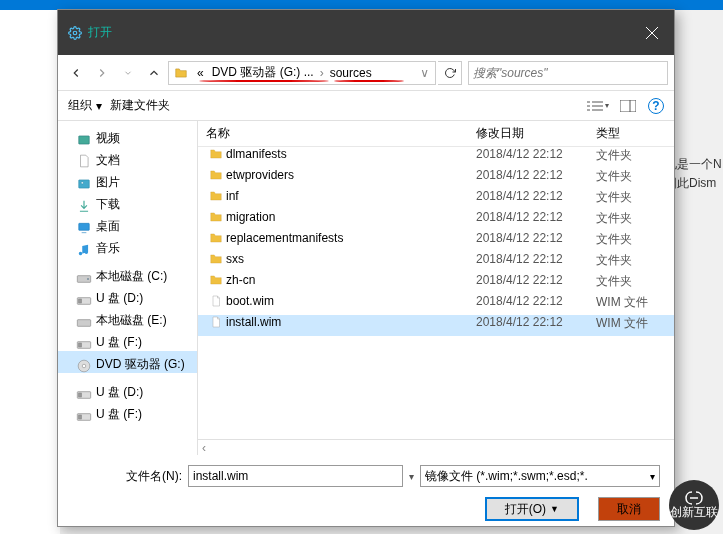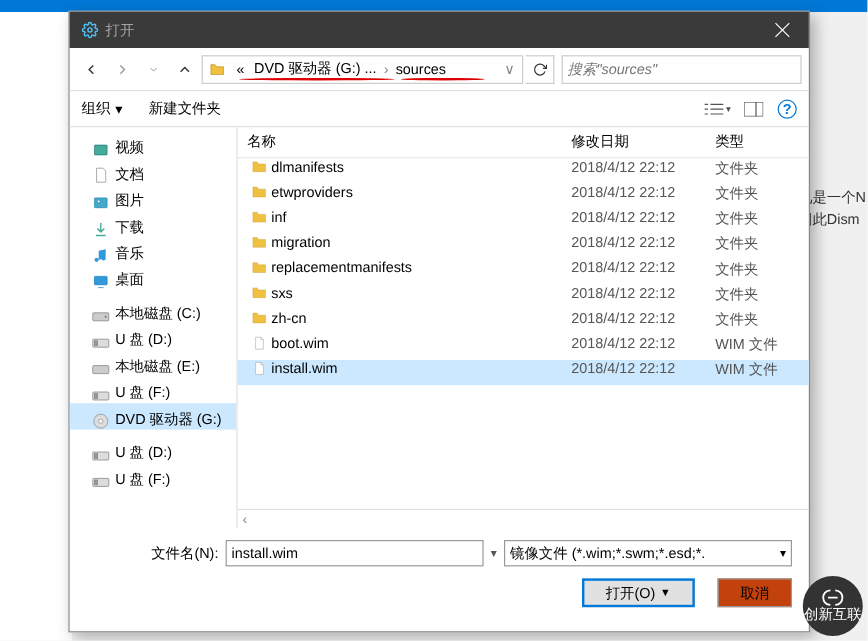--- a/index.html
+++ b/index.html
@@ -1,38 +1,38 @@
 <!DOCTYPE html>
 <html><head>
 <meta charset="utf-8">
 <style>
 * { box-sizing: border-box; margin: 0; padding: 0; font-family: "Microsoft YaHei", "Segoe UI", sans-serif; font-size: 12px; }
 body { background: #f0f0f0; width: 723px; height: 534px; position: relative; overflow: hidden; }
 .bg-strip { position: absolute; top: 0; left: 0; width: 100%; height: 10px; background: #0078d7; }
 .bg-white { position: absolute; top: 10px; left: 0; width: 60px; height: 524px; background: #fff; }
 .bg-text { position: absolute; top: 155px; left: 665px; color: #333; line-height: 1.6; }
 .dialog { position: absolute; top: 9px; left: 57px; width: 618px; height: 518px; background: #fff; border: 1px solid #888; box-shadow: 4px 4px 12px rgba(0,0,0,0.3); }
-.titlebar { height: 30px; background: #3a3a3a; color: #a3a3a3; display: flex; align-items: center; padding-left: 10px; }
+.titlebar { height: 45px; background: #3a3a3a; color: #14b8a6; display: flex; align-items: center; padding-left: 10px; }
 .titlebar .gear { margin-right: 6px; color: #4fc3f7; }
 .titlebar .title { flex: 1; }
 .titlebar .close { width: 44px; height: 30px; display: flex; align-items: center; justify-content: center; cursor: pointer; }
 .navrow { height: 36px; display: flex; align-items: center; padding: 0 6px; border-bottom: 1px solid #e0e0e0; gap: 2px; }
 .navbtn { width: 24px; height: 24px; display: flex; align-items: center; justify-content: center; color: #999; }
 .navbtn.active { color: #333; cursor: pointer; }
 .addrbar { flex: 1; height: 24px; border: 1px solid #ccc; display: flex; align-items: center; padding: 0 4px; background: #fff; position: relative; }
 .addrbar .foldericon { margin-right: 4px; color: #f0c040; }
 .addrbar .crumb { padding: 0 4px; cursor: pointer; white-space: nowrap; }
 .addrbar .sep { color: #888; padding: 0 2px; }
 .red-underline { position: absolute; height: 2px; background: #d00; border-radius: 50%; }
 .refresh { width: 24px; height: 24px; border: 1px solid #ccc; border-left: none; display: flex; align-items: center; justify-content: center; color: #333; }
 .searchbox { width: 200px; height: 24px; border: 1px solid #ccc; margin-left: 4px; padding: 0 4px; display: flex; align-items: center; }
 .searchbox input { border: none; outline: none; flex: 1; color: #888; font-style: italic; }
 .toolbar { height: 30px; display: flex; align-items: center; padding: 0 10px; border-bottom: 1px solid #e0e0e0; }
 .toolbar .org { cursor: pointer; display: flex; align-items: center; gap: 4px; }
-.toolbar .newf { margin-left: 22px; cursor: pointer; }
+.toolbar .newf { margin-left: 8px; cursor: pointer; }
 .toolbar .spacer { flex: 1; }
 .toolbar .viewbtn { width: 28px; height: 22px; border: 1px solid transparent; display: flex; align-items: center; justify-content: center; color: #555; cursor: pointer; margin-left: 2px; }
 .toolbar .help { color: #0078d7; font-weight: bold; border: 1px solid #0078d7; border-radius: 50%; width: 16px; height: 16px; display: flex; align-items: center; justify-content: center; margin-left: 6px; cursor: pointer; }
 .body { display: flex; height: 334px; }
 .tree { width: 140px; border-right: 1px solid #e0e0e0; overflow-y: auto; padding: 4px 0; }
 .treeitem { height: 22px; display: flex; align-items: flex-end; padding-left: 18px; gap: 4px; cursor: pointer; white-space: nowrap; }
 .treeitem.selected { background: #cce8ff; }
 .treeitem .ticon { width: 16px; display: flex; justify-content: center; }
 .filepane { flex: 1; display: flex; flex-direction: column; }
 .colheads { height: 26px; display: flex; align-items: center; border-bottom: 1px solid #e8e8e8; padding-left: 8px; }
@@ -190,34 +190,34 @@
         <div class="treeitem">
           <span class="ticon">
             <svg width="14" height="14" viewBox="0 0 24 24" fill="none" stroke="#4a9" stroke-width="2">
               <path d="M12 3v12M7 11l5 5 5-5M5 21h14"></path>
             </svg>
           </span>
           <span>下载</span>
         </div>
         <div class="treeitem">
           <span class="ticon">
-            <svg width="14" height="14" viewBox="0 0 24 24" fill="#39d" stroke="none">
-              <path d="M9 18V5l10-2v13M9 18a3 3 0 1 1-6 0 3 3 0 0 1 6 0zm10-2a3 3 0 1 1-6 0 3 3 0 0 1 6 0z"></path>
-            </svg>
-          </span>
-          <span>音乐</span>
-        </div>
-        <div class="treeitem">
-          <span class="ticon">
             <svg width="16" height="14" viewBox="0 0 24 24" fill="#39d" stroke="#17b">
               <rect x="3" y="4" width="18" height="12" rx="1"></rect>
               <line x1="8" y1="20" x2="16" y2="20"></line>
             </svg>
           </span>
           <span>桌面</span>
+        </div>
+        <div class="treeitem">
+          <span class="ticon">
+            <svg width="14" height="14" viewBox="0 0 24 24" fill="#39d" stroke="none">
+              <path d="M9 18V5l10-2v13M9 18a3 3 0 1 1-6 0 3 3 0 0 1 6 0zm10-2a3 3 0 1 1-6 0 3 3 0 0 1 6 0z"></path>
+            </svg>
+          </span>
+          <span>音乐</span>
         </div>
         <div style="height: 6px;"></div>
         <div class="treeitem">
           <span class="ticon">
             <svg width="16" height="12" viewBox="0 0 24 18" fill="#ccc" stroke="#888">
               <rect x="2" y="4" width="20" height="10" rx="1"></rect>
               <circle cx="18" cy="9" r="1" fill="#39d"></circle>
             </svg>
           </span>
           <span>本地磁盘 (C:)</span>

